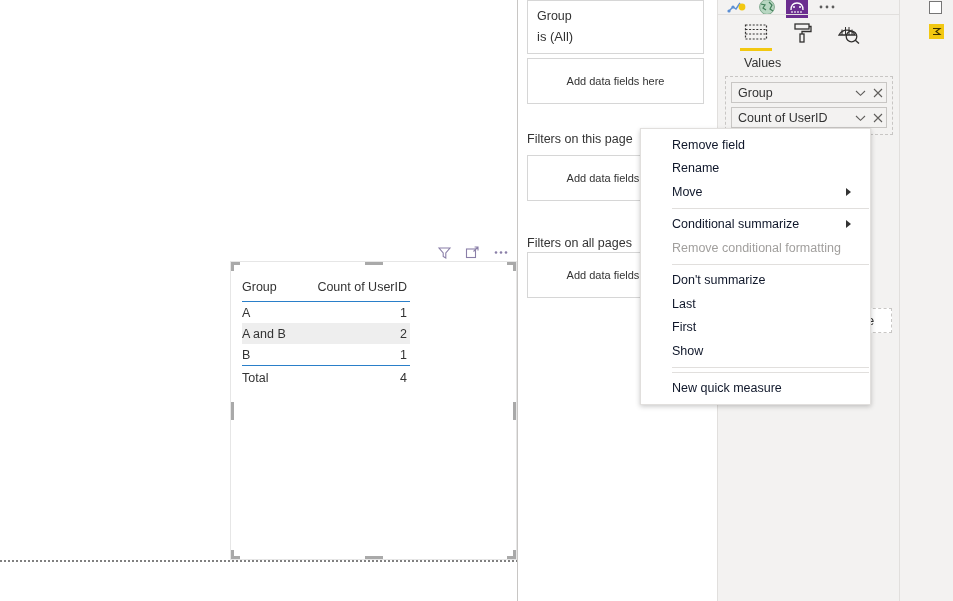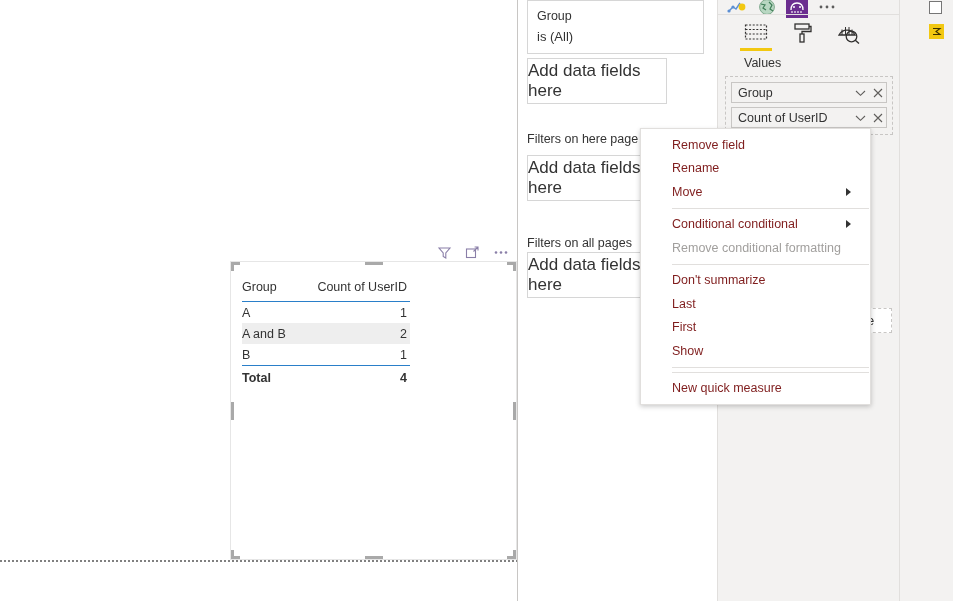--- a/index.html
+++ b/index.html
@@ -104,21 +104,21 @@
   table.pbi-table td {
     padding: 3px 0 3px 0;
     font-size: 12.5px;
     color: #333333;
     height: 15px;
   }
   table.pbi-table td.c0 { text-align: left; }
   table.pbi-table td.c1 { text-align: right; padding-right: 3px; }
   table.pbi-table tr.alt td { background: #eeeeee; }
   table.pbi-table tr.total td {
-    font-weight: bold;
+    font-weight: normal;
     border-top: 1.4px solid #2a7fc9;
     padding-top: 4px;
     margin-left: 16px;
   }
 
   
   #filters-pane {
     position: absolute;
     left: 518px; top: 0;
     width: 200px; height: 601px;
@@ -133,29 +133,29 @@
     border: 1px solid #d6d6d6;
     box-sizing: border-box;
     background: #ffffff;
   }
   .filter-card .line { padding-left: 9px; color: #333333; }
   .filter-card .line1 { padding-top: 8px; font-size: 12.5px; }
   .filter-card .line2 { padding-top: 6px; padding-bottom: 9px; font-size: 13px; }
   .drop-zone {
     position: absolute;
     left: 9px;
-    width: 140px;
+    width: 177px;
     height: 46px;
     border: 1px solid #d6d6d6;
     box-sizing: border-box;
     background: #ffffff;
     display: flex;
     align-items: center;
     justify-content: center;
-    font-size: 17px;
+    font-size: 11px;
     color: #333333;
   }
   .pane-section-title {
     position: absolute;
     left: 9px;
     font-size: 12.5px;
     color: #333333;
   }
   #filters-divider {
     position: absolute;
@@ -313,21 +313,21 @@
     z-index: 50;
   }
   .menu-item {
     position: relative;
     height: 23.5px;
     display: flex;
     align-items: center;
     padding-left: 31px;
     padding-right: 10px;
     cursor: pointer;
-    color: #7f1d1d;
+    color: #0f172a;
     white-space: nowrap;
   }
   .menu-item.disabled { color: #a19f9d; cursor: default; }
   .menu-check {
     position: absolute;
     left: 11px; top: 50%;
     margin-top: -6px;
     width: 14px; height: 12px;
     line-height: 0;
   }
@@ -428,21 +428,21 @@
 
   <div id="filters-pane">
 
     <div class="filter-card" style="top:0px;">
       <div class="line line1">Group</div>
       <div class="line line2">is (All)</div>
     </div>
 
     <div class="drop-zone" style="top:58px;">Add data fields here</div>
 
-    <div class="pane-section-title" style="top:132px;">Filters on here page</div>
+    <div class="pane-section-title" style="top:132px;">Filters on this page</div>
 
     <div class="drop-zone" style="top:155px;">Add data fields here</div>
 
     <div class="pane-section-title" style="top:236px;">Filters on all pages</div>
 
     <div class="drop-zone" style="top:252px;">Add data fields here</div>
   </div>
 
   <div id="filters-divider"></div>
 
@@ -566,21 +566,21 @@
     </div>
 
     <div class="menu-item">
       <span>Move</span>
       <span class="menu-arrow"></span>
     </div>
 
     <div class="menu-sep"></div>
 
     <div class="menu-item">
-      <span>Conditional conditional</span>
+      <span>Conditional summarize</span>
       <span class="menu-arrow"></span>
     </div>
 
     <div class="menu-item disabled">
       <span>Remove conditional formatting</span>
     </div>
 
     <div class="menu-sep"></div>
 
     <div class="menu-item">

